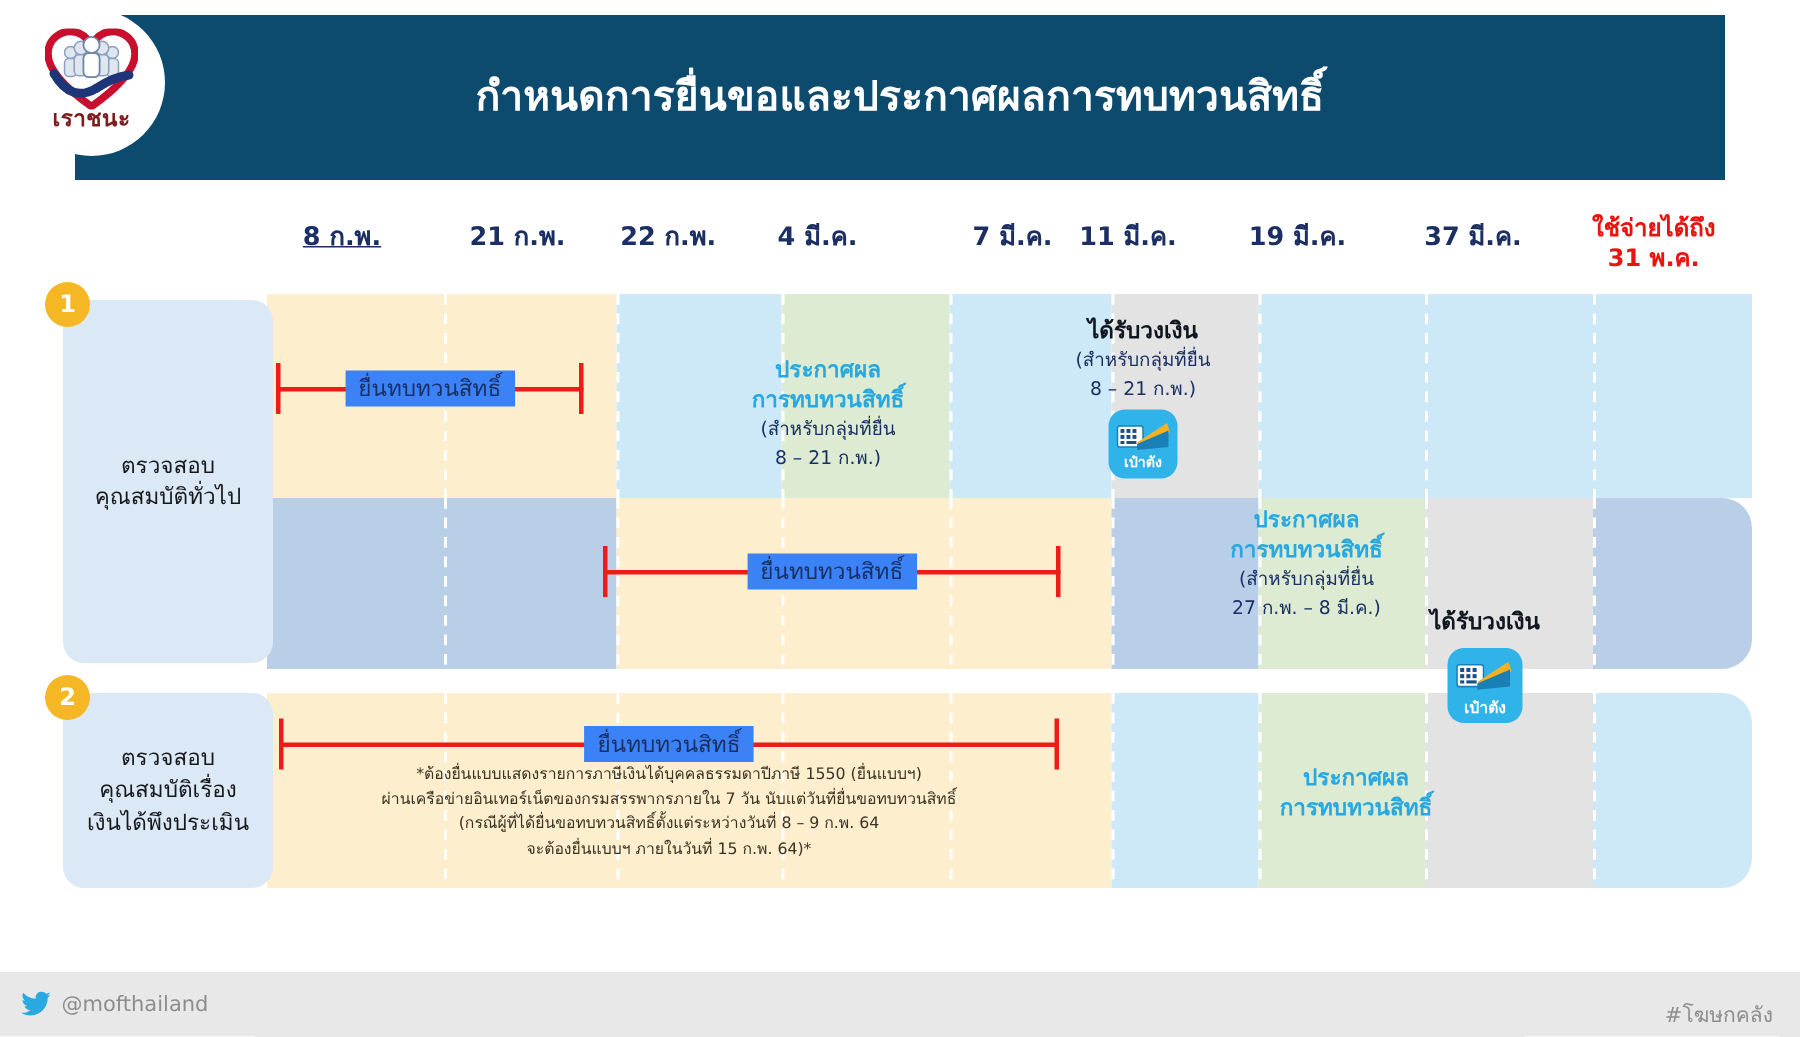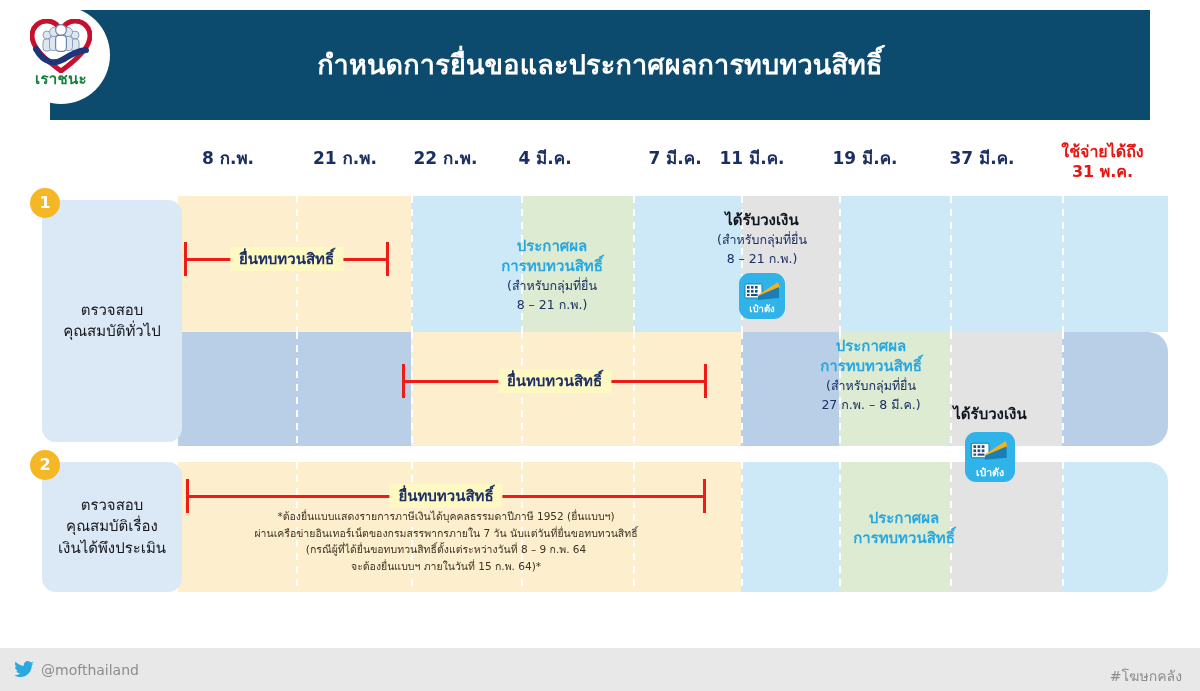--- a/index.html
+++ b/index.html
@@ -24,21 +24,21 @@
 
   
   .logo {
     position: absolute; left: 12px; top: 6px;
     width: 98px; height: 98px; border-radius: 50%;
     background: #ffffff; z-index: 5;
     display:flex; flex-direction:column; align-items:center; justify-content:center;
   }
   .logo svg { display:block; }
   .logo-word {
-    font-size: 15px; font-weight: bold; color: #15803d;
+    font-size: 15px; font-weight: bold; color: #7f1d1d;
     margin-top: -6px; letter-spacing: .3px;
   }
 
   
   .dates { position:absolute; left:0; top:148px; width:1200px; height:48px; }
   .date-cell {
     position:absolute; top:0; text-align:center;
     font-size: 17px; font-weight: bold; color:#1b2f63;
     line-height: 1.25;
   }
@@ -81,22 +81,22 @@
   .rangebar { position:absolute; z-index:8; height:34px; }
   .rangebar .line {
     position:absolute; left:0; right:0; top:16px; height:3px; background:#ed1c16;
   }
   .rangebar .capL, .rangebar .capR {
     position:absolute; top:0; width:3px; height:34px; background:#ed1c16;
   }
   .rangebar .capL { left:0; } .rangebar .capR { right:0; }
   .rangebar .rlabel {
     position:absolute; left:50%; top:50%; transform:translate(-50%,-50%);
-    background:#fef9c3; padding:0 9px;
-    font-size:15px; color:#1b2f63; white-space:nowrap; font-weight:700;
+    background:#3b82f6; padding:0 9px;
+    font-size:15px; color:#1b2f63; white-space:nowrap; font-weight:400;
   }
 
   
   .blk {
     position:absolute; z-index:7; text-align:center; line-height:1.34;
   }
   .blk .t-main { color:#29a8e0; font-size:15px; font-weight:bold; display:block; }
   .blk .t-sub  { color:#1b2f63; font-size:12.5px; display:block; margin-top:2px;}
   .blk .t-dark { color:#10161f; font-size:15px; font-weight:bold; display:block; }
 
@@ -159,21 +159,21 @@
         <circle cx="31" cy="11" r="5.4"></circle>
           <rect x="25.6" y="16.4" width="10.8" height="16" rx="3.6"></rect>
       </g>
       <path d="M6 30 C14 44, 24 46, 34 40" fill="none" stroke="#1e3679" stroke-width="6" stroke-linecap="round"></path>
       <path d="M34 40 C40 36, 48 32, 56 31" fill="none" stroke="#1e3679" stroke-width="6" stroke-linecap="round"></path>
     </svg>
     <div class="logo-word">เราชนะ</div>
   </div>
 
   <div class="dates">
-    <div class="date-cell" style="left:168px;width:120px;">8 ก.พ.</div>
+    <div class="date-cell" style="left:168px;width:120px;text-decoration:underline;">8 ก.พ.</div>
     <div class="date-cell" style="left:285px;width:120px;">21 ก.พ.</div>
     <div class="date-cell" style="left:388px;width:115px;">22 ก.พ.</div>
     <div class="date-cell" style="left:490px;width:110px;">4 มี.ค.</div>
     <div class="date-cell" style="left:620px;width:110px;">7 มี.ค.</div>
     <div class="date-cell" style="left:697px;width:110px;">11 มี.ค.</div>
     <div class="date-cell" style="left:810px;width:110px;">19 มี.ค.</div>
     <div class="date-cell" style="left:927px;width:110px;">37 มี.ค.</div>
     <div class="date-cell red" style="left:1040px;width:125px;">
       <span>ใช้จ่ายได้ถึง</span><br>
       <span>31 พ.ค.</span>
@@ -327,21 +327,21 @@
     </div>
 
     <div class="rangebar" style="left:186px; top:283px; width:520px;">
       <div class="line"></div>
       <div class="capL"></div>
       <div class="capR"></div>
       <div class="rlabel">ยื่นทบทวนสิทธิ์</div>
     </div>
 
     <div class="footnote" style="left:186px; top:312px; width:520px;">
-      <span>*ต้องยื่นแบบแสดงรายการภาษีเงินได้บุคคลธรรมดาปีภาษี 1952 (ยื่นแบบฯ)</span>
+      <span>*ต้องยื่นแบบแสดงรายการภาษีเงินได้บุคคลธรรมดาปีภาษี 1550 (ยื่นแบบฯ)</span>
       <span>ผ่านเครือข่ายอินเทอร์เน็ตของกรมสรรพากรภายใน 7 วัน นับแต่วันที่ยื่นขอทบทวนสิทธิ์</span>
       <span>(กรณีผู้ที่ได้ยื่นขอทบทวนสิทธิ์ตั้งแต่ระหว่างวันที่ 8 – 9 ก.พ. 64</span>
       <span>จะต้องยื่นแบบฯ ภายในวันที่ 15 ก.พ. 64)*</span>
     </div>
 
     <div class="blk" style="left:840px; top:312px; width:128px;">
       <span class="t-main">ประกาศผล</span>
       <span class="t-main">การทบทวนสิทธิ์</span>
     </div>
 

